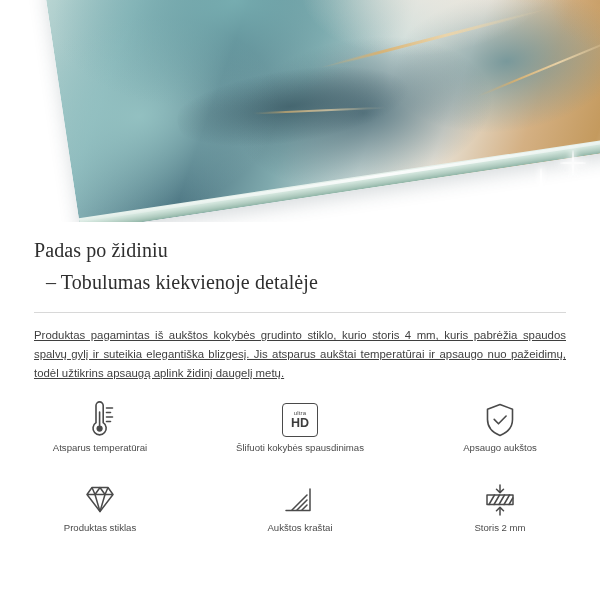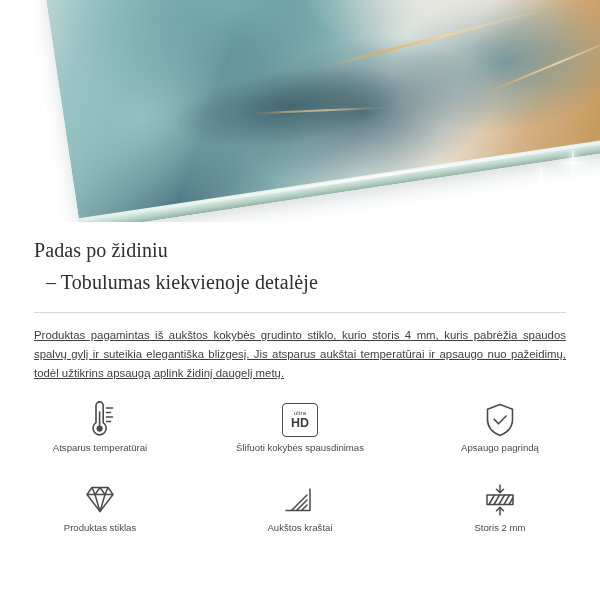--- a/index.html
+++ b/index.html
@@ -259,21 +259,21 @@
       <div class="feature-label">Šlifuoti kokybės spausdinimas</div>
     </div>
 
     <div class="feature">
       <div class="feature-icon">
         <svg width="36" height="40" viewBox="0 0 36 40" fill="none" stroke="#4a4a4a" stroke-width="1.6" stroke-linecap="round" stroke-linejoin="round">
           <path d="M18 4.5 5.5 9.2v10.3c0 7.3 5.2 13.1 12.5 16 7.3-2.9 12.5-8.7 12.5-16V9.2z"></path>
           <path d="M12.2 19.4l4.3 4.4 7.6-7.8"></path>
         </svg>
       </div>
-      <div class="feature-label">Apsaugo pagrindą</div>
+      <div class="feature-label">Apsaugo aukštos</div>
     </div>
 
     <div class="feature">
       <div class="feature-icon">
         <svg width="40" height="36" viewBox="0 0 40 36" fill="none" stroke="#4a4a4a" stroke-width="1.5" stroke-linejoin="round">
           <path d="M7 12.5 12 5.5h16l5 7-13 17z"></path>
           <path d="M7 12.5h26"></path>
           <path d="M12 5.5l3 7 5-7 5 7 3-7"></path>
           <path d="M15 12.5 20 29.5 25 12.5"></path>
         </svg>

